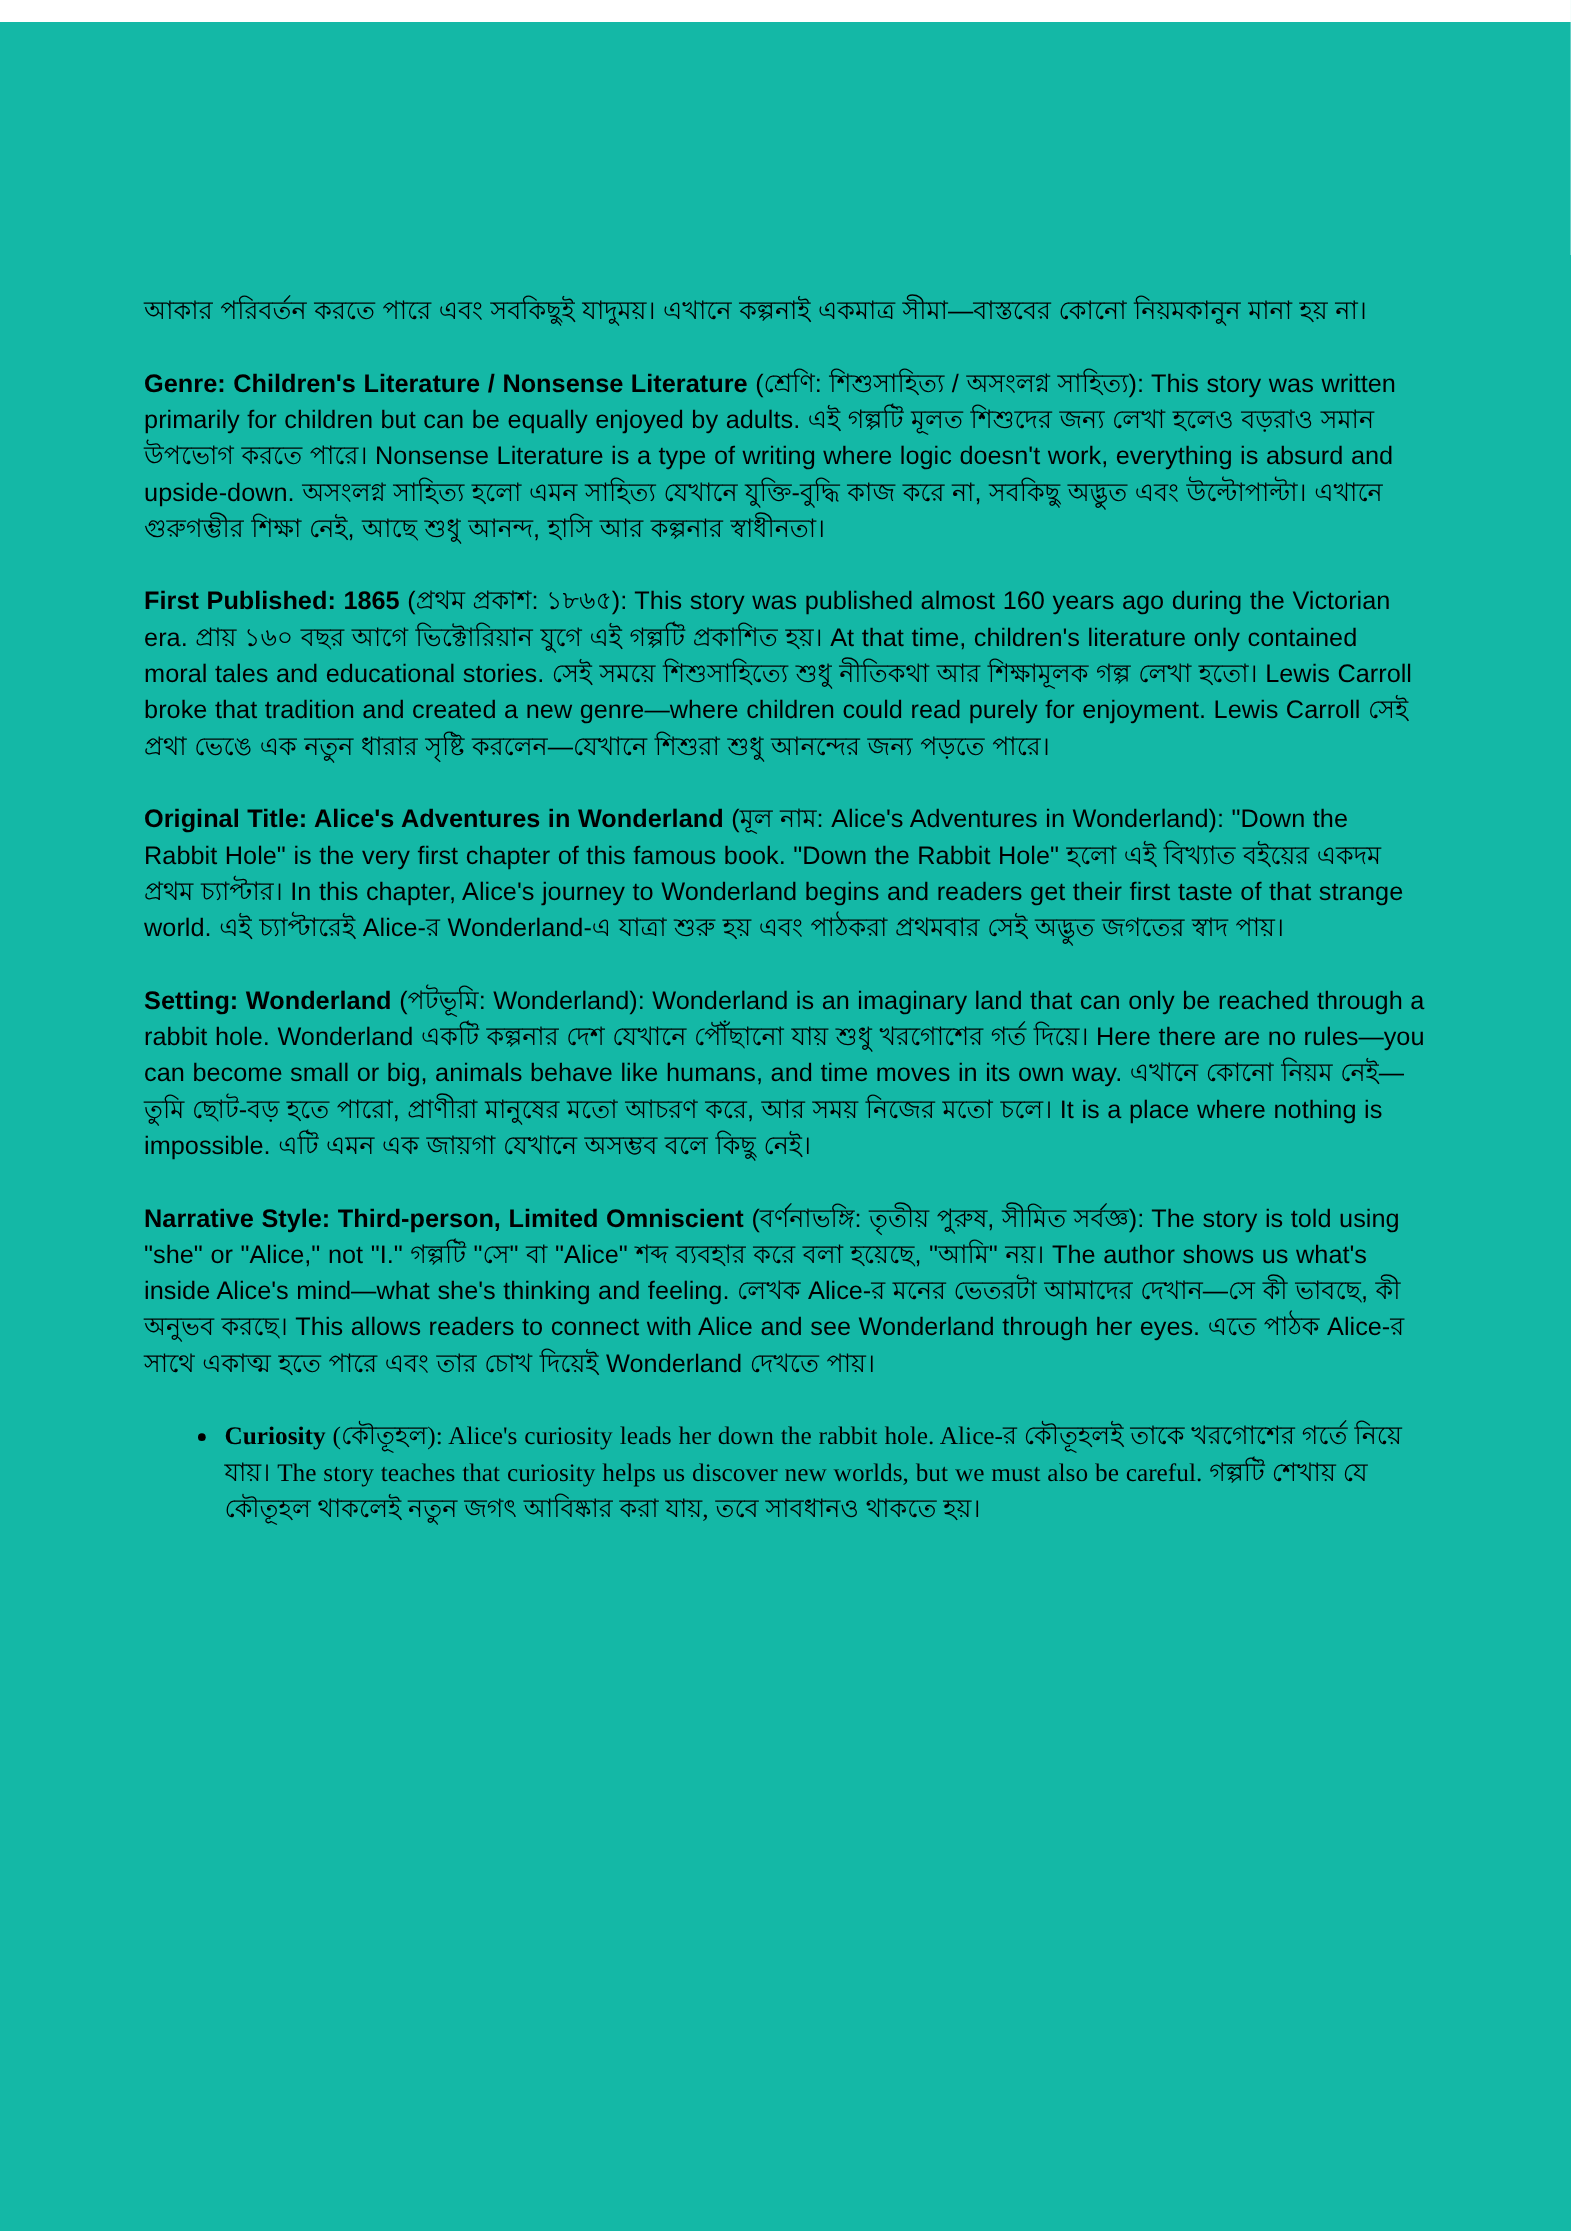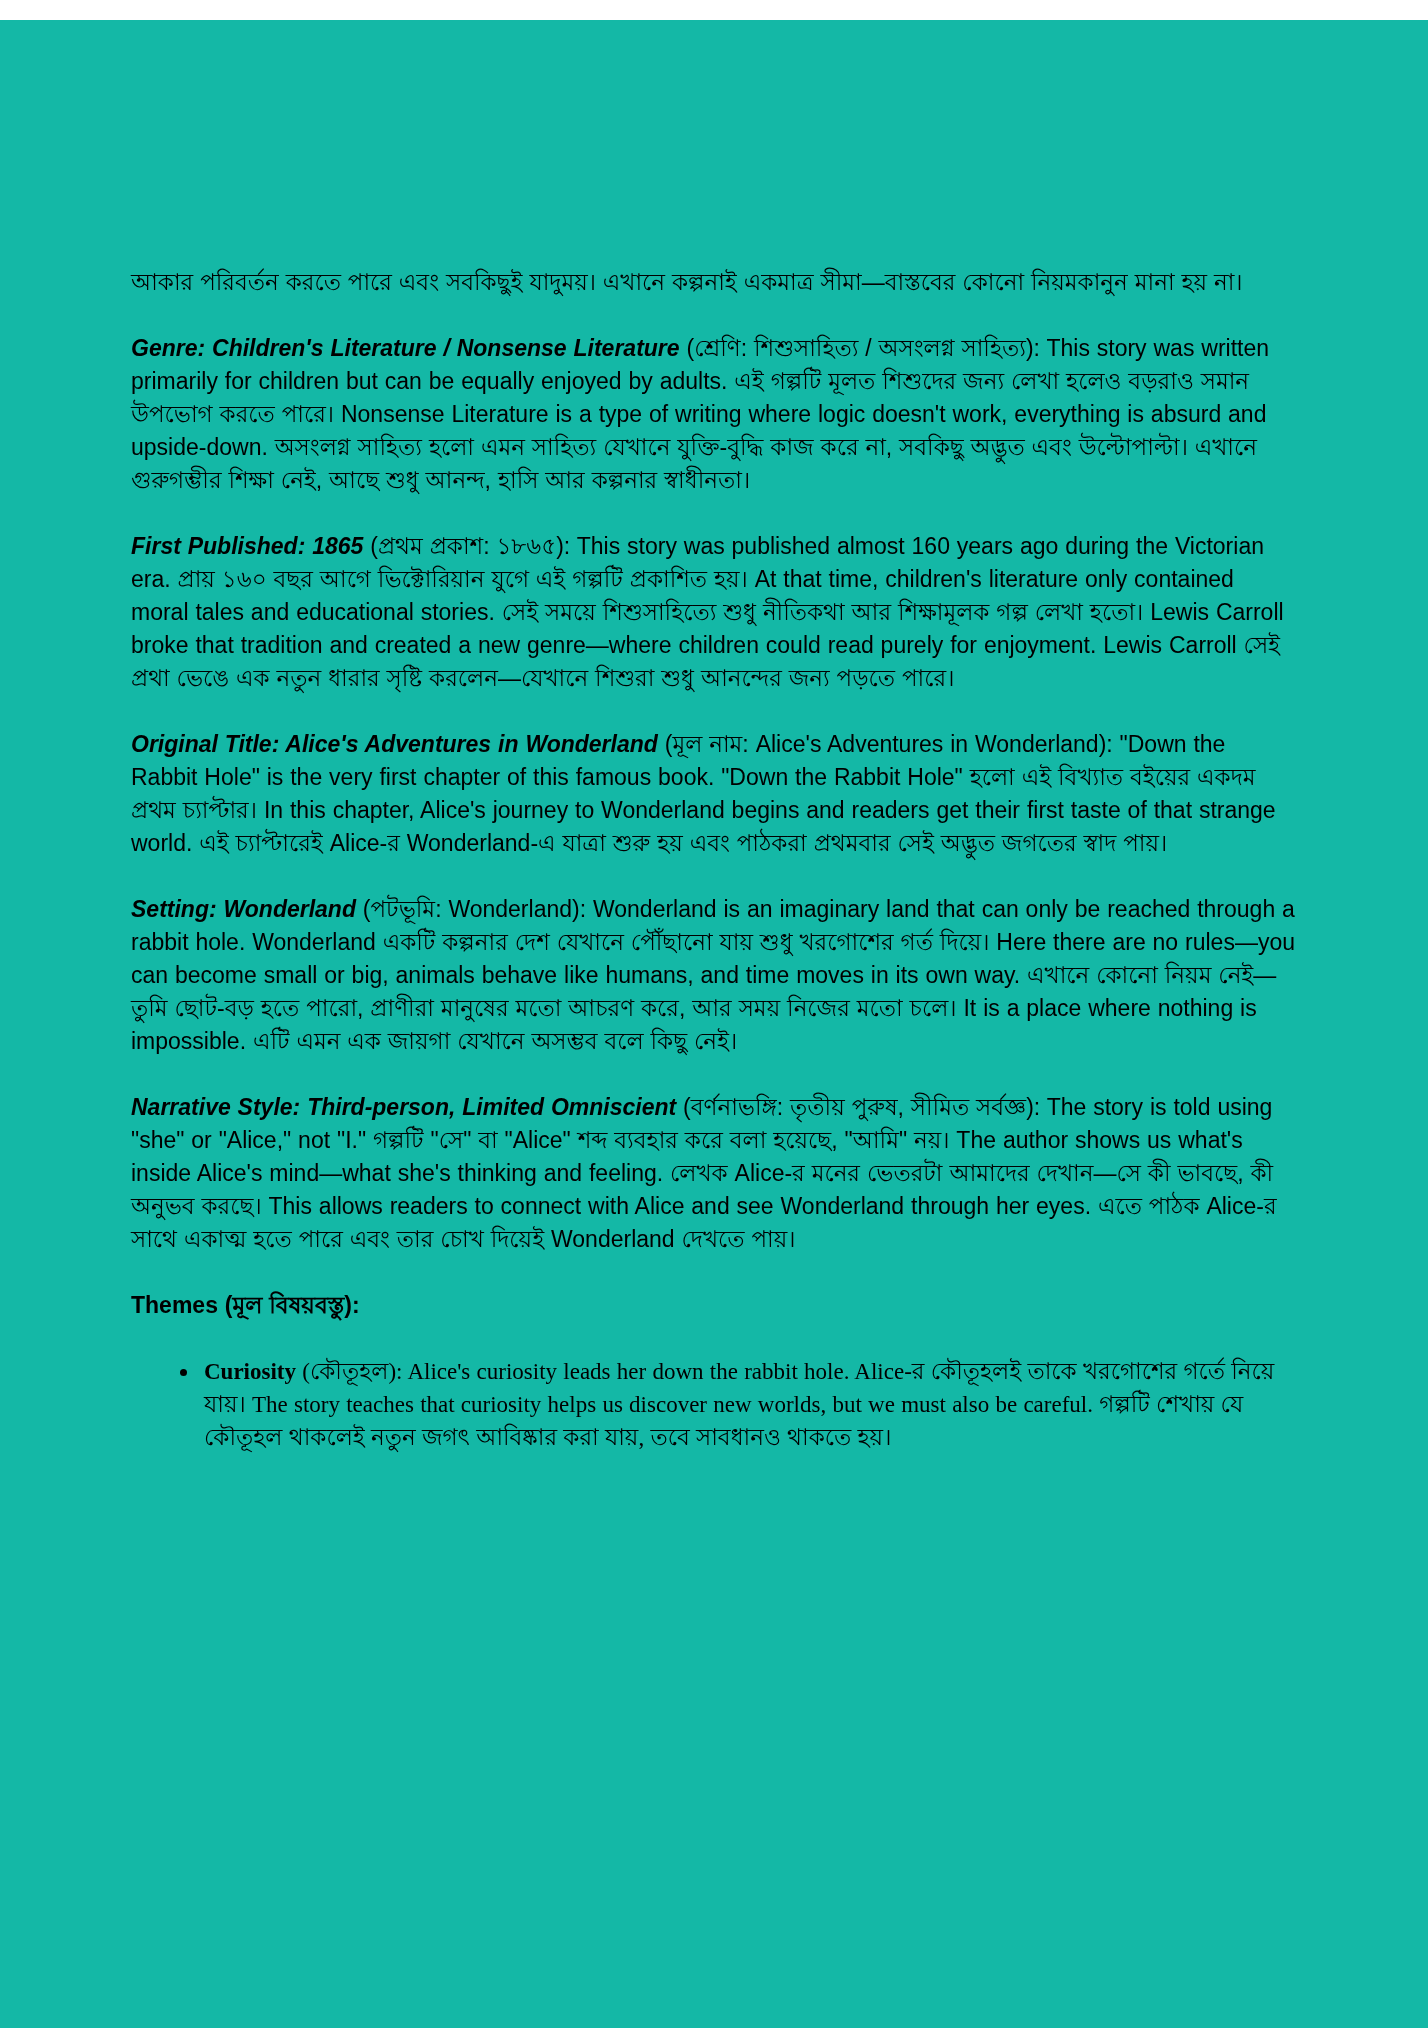--- a/index.html
+++ b/index.html
@@ -30,21 +30,20 @@
     font-size: 23px;
     line-height: 33px;
     text-align: left;
     word-spacing: 0.5px;
   }
   .para {
     margin: 0 0 33px 0;
   }
   .para b {
     font-weight: bold;
-    font-style: italic;
   }
   .themes-heading {
     margin: 0 0 33px 0;
     font-weight: bold;
   }
   ul.theme-list {
     margin: 0;
     padding: 0 0 0 69px;
     list-style: disc outside;
     font-family: Liberation Serif, serif;
@@ -65,20 +64,19 @@
     <p class="para"><b>Genre: Children's Literature / Nonsense Literature</b><span> (শ্রেণি: শিশুসাহিত্য / অসংলগ্ন সাহিত্য): This story was written primarily for children but can be equally enjoyed by adults. এই গল্পটি মূলত শিশুদের জন্য লেখা হলেও বড়রাও সমান উপভোগ করতে পারে। Nonsense Literature is a type of writing where logic doesn't work, everything is absurd and upside-down. অসংলগ্ন সাহিত্য হলো এমন সাহিত্য যেখানে যুক্তি-বুদ্ধি কাজ করে না, সবকিছু অদ্ভুত এবং উল্টোপাল্টা। এখানে গুরুগম্ভীর শিক্ষা নেই, আছে শুধু আনন্দ, হাসি আর কল্পনার স্বাধীনতা।</span></p>
 
     <p class="para"><b>First Published: 1865</b><span> (প্রথম প্রকাশ: ১৮৬৫): This story was published almost 160 years ago during the Victorian era. প্রায় ১৬০ বছর আগে ভিক্টোরিয়ান যুগে এই গল্পটি প্রকাশিত হয়। At that time, children's literature only contained moral tales and educational stories. সেই সময়ে শিশুসাহিত্যে শুধু নীতিকথা আর শিক্ষামূলক গল্প লেখা হতো। Lewis Carroll broke that tradition and created a new genre—where children could read purely for enjoyment. Lewis Carroll সেই প্রথা ভেঙে এক নতুন ধারার সৃষ্টি করলেন—যেখানে শিশুরা শুধু আনন্দের জন্য পড়তে পারে।</span></p>
 
     <p class="para"><b>Original Title: Alice's Adventures in Wonderland</b><span> (মূল নাম: Alice's Adventures in Wonderland): "Down the Rabbit Hole" is the very first chapter of this famous book. "Down the Rabbit Hole" হলো এই বিখ্যাত বইয়ের একদম প্রথম চ্যাপ্টার। In this chapter, Alice's journey to Wonderland begins and readers get their first taste of that strange world. এই চ্যাপ্টারেই Alice-র Wonderland-এ যাত্রা শুরু হয় এবং পাঠকরা প্রথমবার সেই অদ্ভুত জগতের স্বাদ পায়।</span></p>
 
     <p class="para"><b>Setting: Wonderland</b><span> (পটভূমি: Wonderland): Wonderland is an imaginary land that can only be reached through a rabbit hole. Wonderland একটি কল্পনার দেশ যেখানে পৌঁছানো যায় শুধু খরগোশের গর্ত দিয়ে। Here there are no rules—you can become small or big, animals behave like humans, and time moves in its own way. এখানে কোনো নিয়ম নেই—তুমি ছোট-বড় হতে পারো, প্রাণীরা মানুষের মতো আচরণ করে, আর সময় নিজের মতো চলে। It is a place where nothing is impossible. এটি এমন এক জায়গা যেখানে অসম্ভব বলে কিছু নেই।</span></p>
 
     <p class="para"><b>Narrative Style: Third-person, Limited Omniscient</b><span> (বর্ণনাভঙ্গি: তৃতীয় পুরুষ, সীমিত সর্বজ্ঞ): The story is told using "she" or "Alice," not "I." গল্পটি "সে" বা "Alice" শব্দ ব্যবহার করে বলা হয়েছে, "আমি" নয়। The author shows us what's inside Alice's mind—what she's thinking and feeling. লেখক Alice-র মনের ভেতরটা আমাদের দেখান—সে কী ভাবছে, কী অনুভব করছে। This allows readers to connect with Alice and see Wonderland through her eyes. এতে পাঠক Alice-র সাথে একাত্ম হতে পারে এবং তার চোখ দিয়েই Wonderland দেখতে পায়।</span></p>
 
-    <p class="themes-heading">Themes (মূল বিষয়বস্তু):</p>
 
     <ul class="theme-list">
       <li><b>Curiosity</b><span> (কৌতূহল): Alice's curiosity leads her down the rabbit hole. Alice-র কৌতূহলই তাকে খরগোশের গর্তে নিয়ে যায়। The story teaches that curiosity helps us discover new worlds, but we must also be careful. গল্পটি শেখায় যে কৌতূহল থাকলেই নতুন জগৎ আবিষ্কার করা যায়, তবে সাবধানও থাকতে হয়।</span></li>
     </ul>
 
   </div>
 </div>
 
 </body></html>

